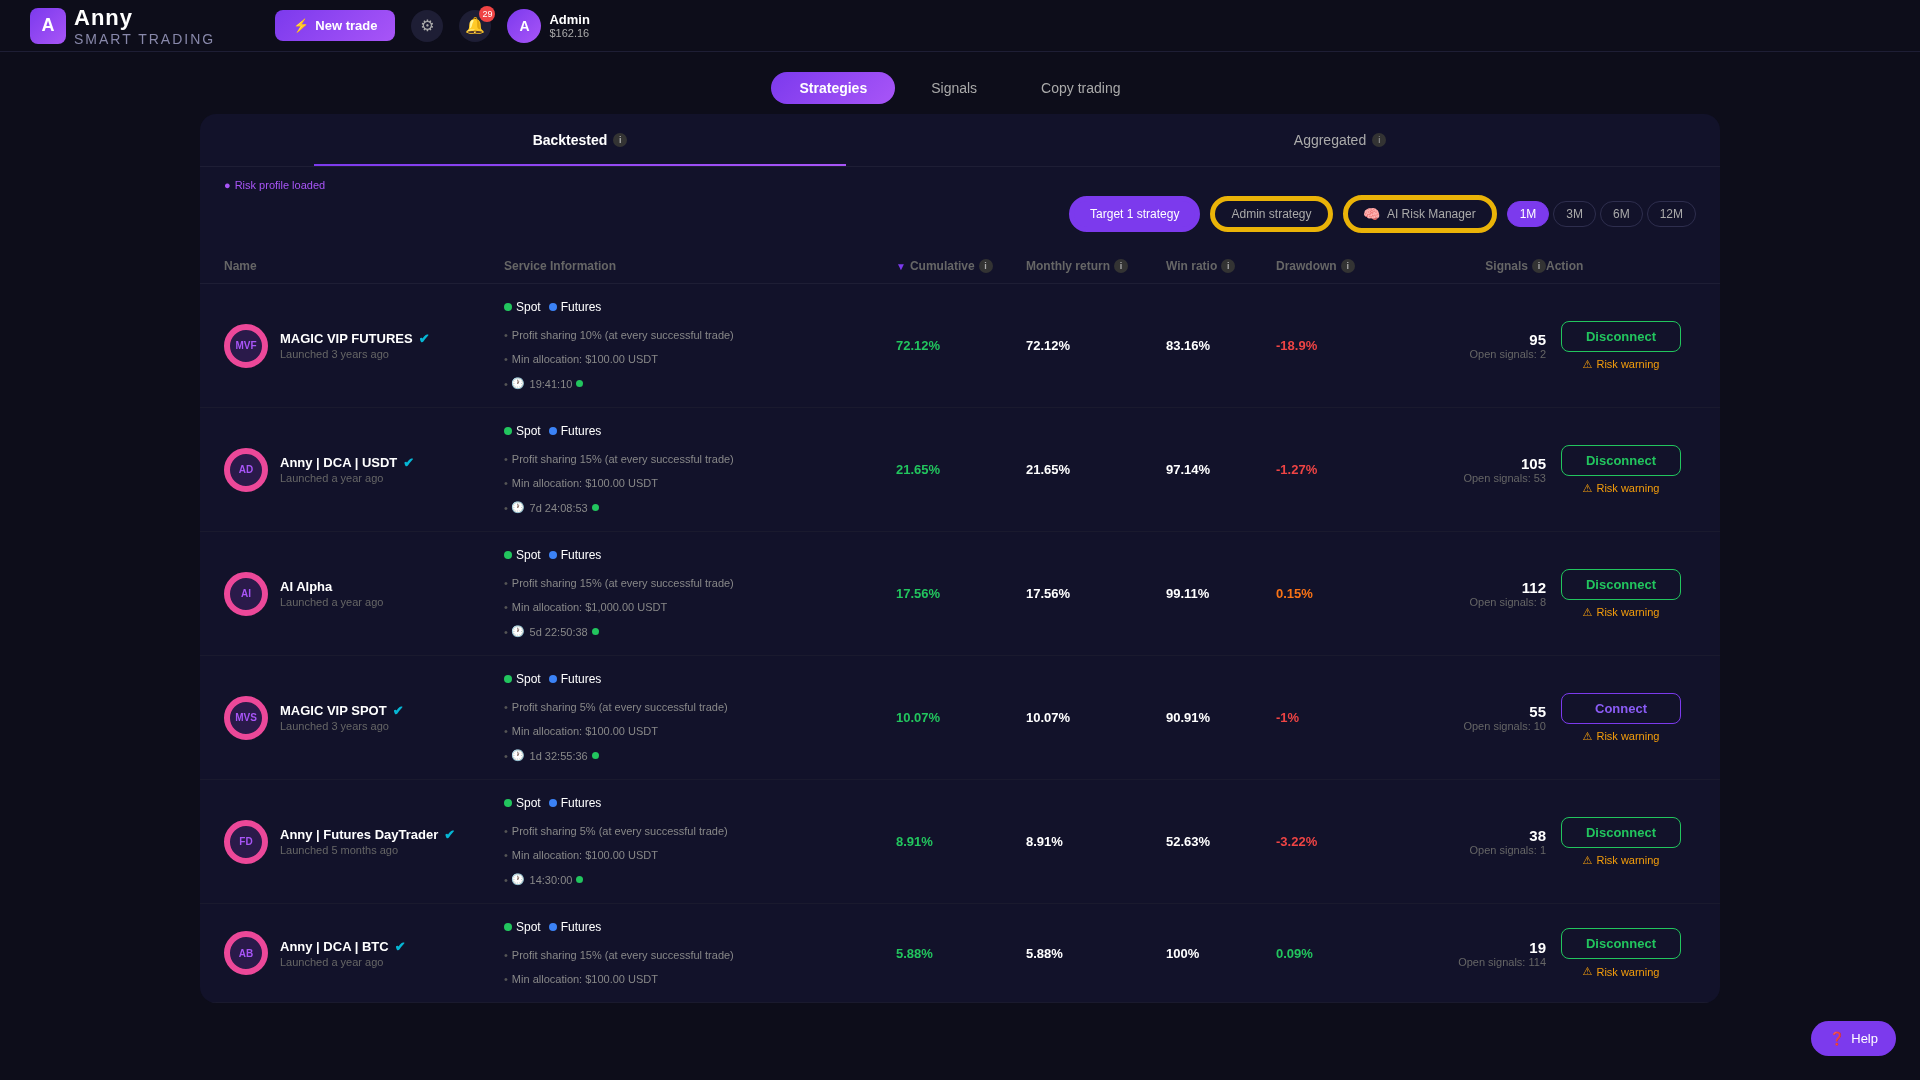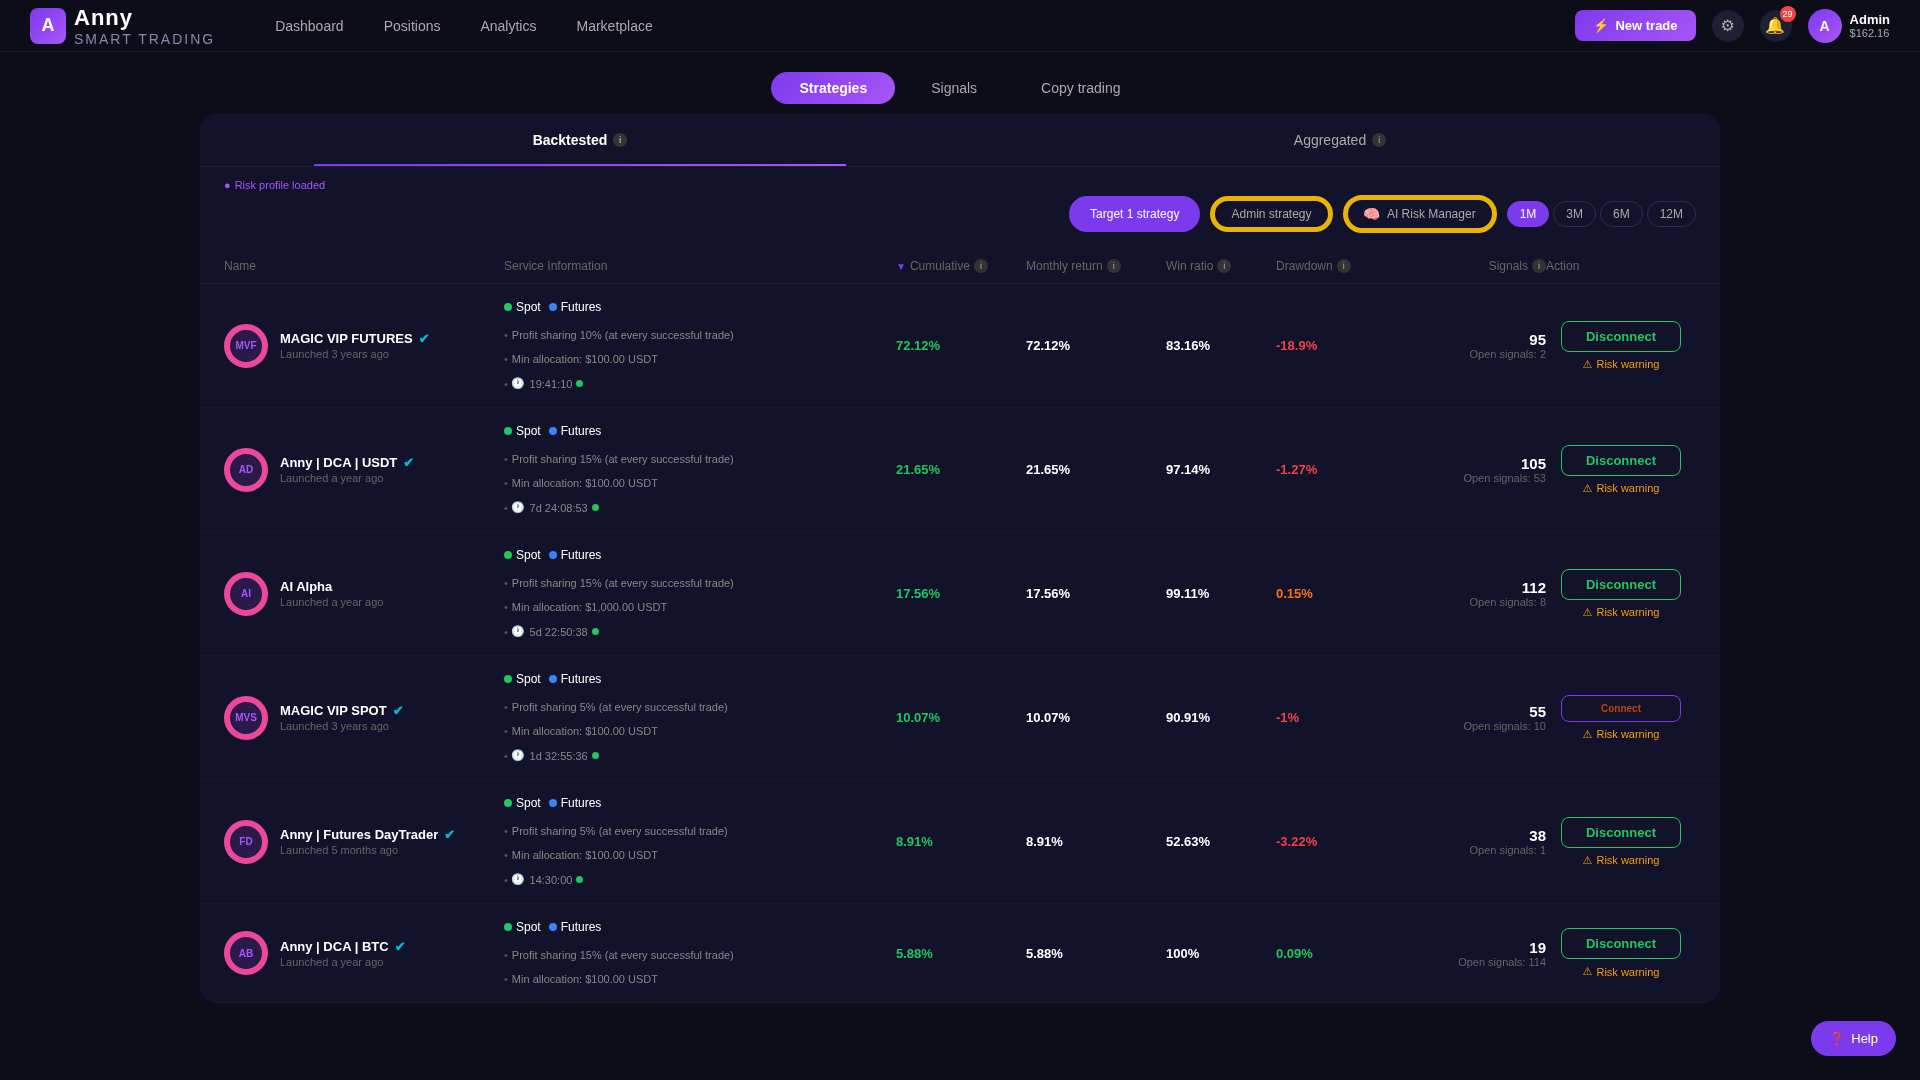--- a/index.html
+++ b/index.html
@@ -269,20 +269,21 @@
 
     
     .table-header {
       display: grid;
       grid-template-columns: 280px 1fr 130px 140px 110px 110px 160px 150px;
       padding: 10px 24px;
       border-bottom: 1px solid #1e1e35;
       color: #666;
       font-size: 12px;
       align-items: center;
+      font-weight: bold;
     }
     .table-header .col-header {
       display: flex;
       align-items: center;
       gap: 4px;
       cursor: pointer;
     }
     .sort-icon { color: #7c3aed; font-size: 10px; }
 
     .table-row {
@@ -404,25 +405,25 @@
       padding: 7px 18px;
       cursor: pointer;
       font-size: 13px;
       font-weight: 600;
       width: 120px;
       text-align: center;
     }
     .connect-btn {
       background: transparent;
       border: 1.5px solid #7c3aed;
-      color: #c2410c;
+      color: #8b5cf6;
       border-radius: 8px;
       padding: 7px 22px;
       cursor: pointer;
-      font-size: 10px;
+      font-size: 13px;
       font-weight: 600;
       width: 120px;
       text-align: center;
     }
     .risk-warning {
       color: #f59e0b;
       font-size: 11px;
       display: flex;
       align-items: center;
       gap: 4px;
@@ -458,26 +459,20 @@
 
 <header class="header">
   <div class="logo">
     <div class="logo-icon">A</div>
     <div>
       <span class="logo-text">Anny</span>
       <span class="logo-subtitle">SMART TRADING</span>
     </div>
   </div>
 
-  <nav class="nav">
-    <a class="nav-item">Dashboard</a>
-    <a class="nav-item">Positions</a>
-    <a class="nav-item">Analytics</a>
-    <a class="nav-item">Marketplace</a>
-  </nav>
 
   <div class="header-right">
     <button class="new-trade-btn">
       <span>⚡</span>
       <span>New trade</span>
     </button>
     <div class="header-icon">
       <span>⚙</span>
     </div>
     <div class="header-icon">

